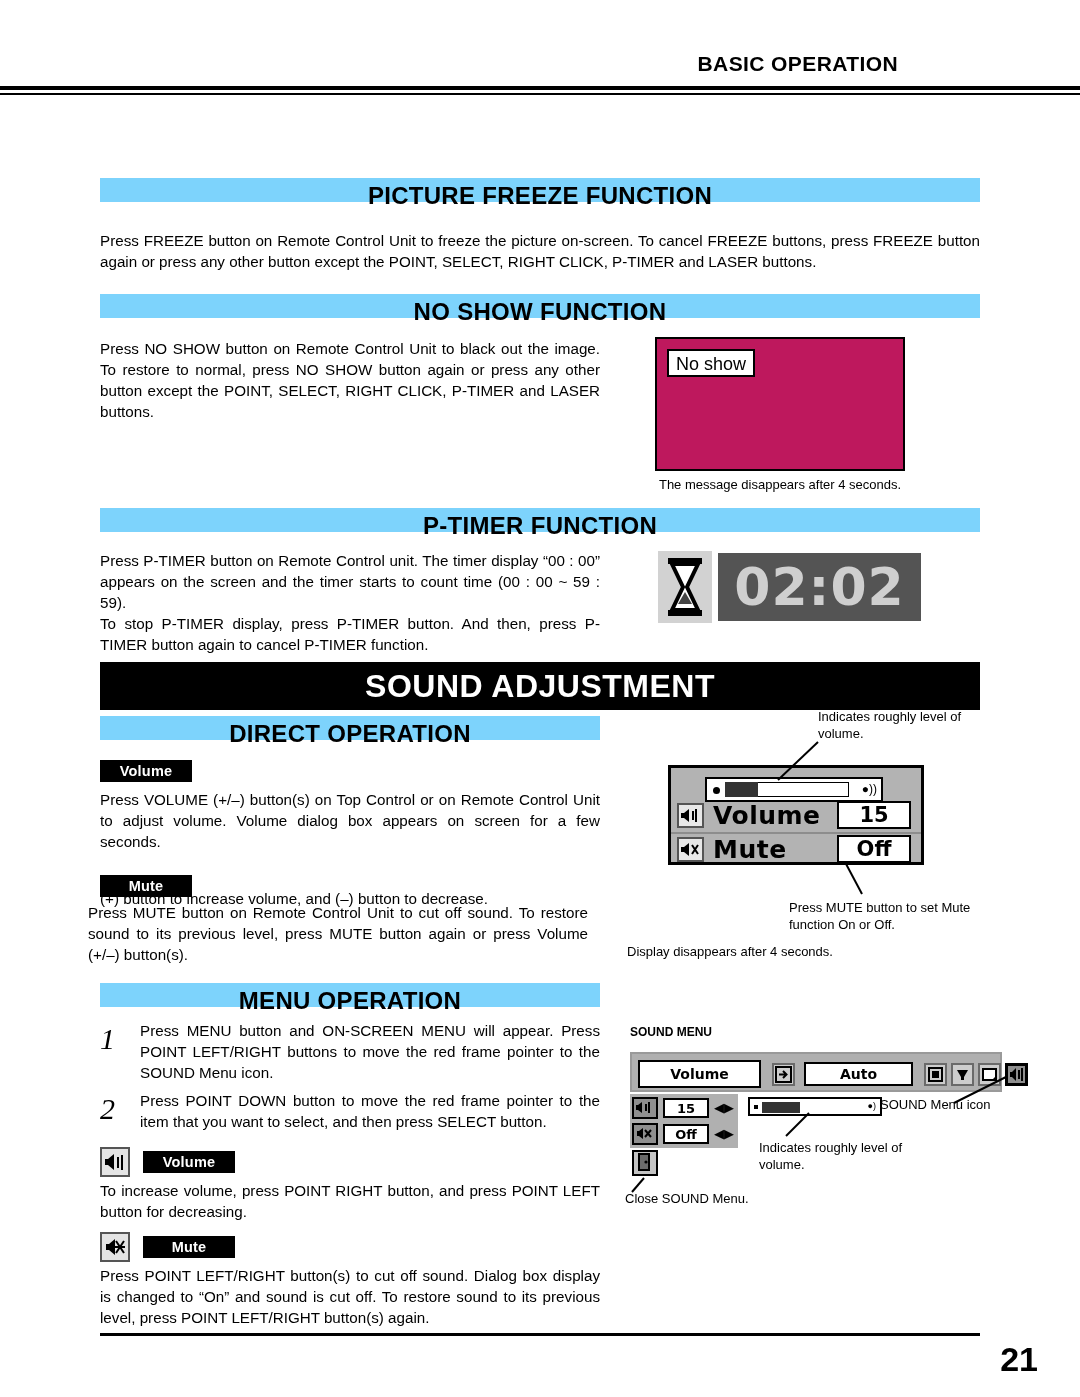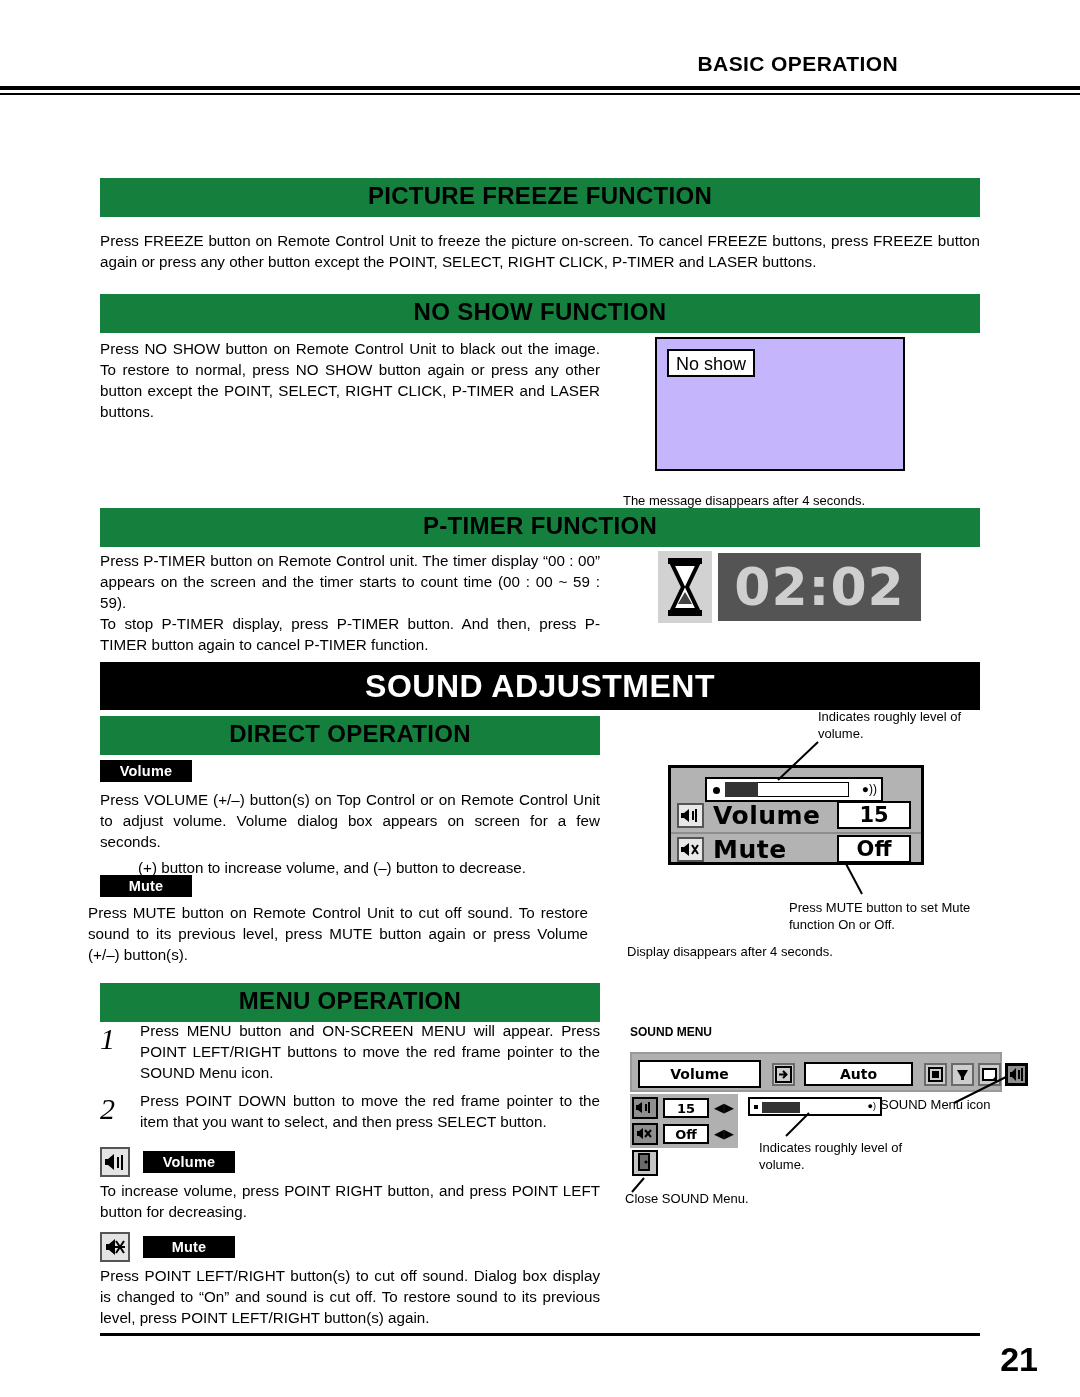--- a/index.html
+++ b/index.html
@@ -40,27 +40,27 @@
     left: 0; top: 93px;
     width: 1080px; height: 2px;
     background: #000;
   }
 
   
   .bar {
     position: absolute;
     left: 100px;
     width: 880px;
-    background: #15803d;
+    background: #7dd3fc;
     text-align: center;
     font-weight: bold;
     font-size: 24px;
     letter-spacing: 0.3px;
     line-height: 36px;
-    height: 39px;
+    height: 24px;
   }
   .bar.narrow {
     width: 500px;
   }
   .banner {
     position: absolute;
     left: 100px;
     width: 880px;
     height: 48px;
     background: #000000;
@@ -100,21 +100,21 @@
     font-size: 14.5px;
     height: 22px;
     line-height: 22px;
     text-align: center;
     letter-spacing: 0.2px;
   }
 
   
   .noshow-screen {
     position: absolute;
-    background: #c4b5fd;
+    background: #be185d;
     border: 2px solid #000;
     box-sizing: border-box;
   }
   .noshow-msg {
     position: absolute;
     background: #fff;
     border: 2px solid #000;
     box-sizing: border-box;
     font-size: 18px;
     line-height: 26px;
@@ -359,21 +359,21 @@
 
 <div class="bar" style="top:178px;">PICTURE FREEZE FUNCTION</div>
 <div class="body-text" style="left:100px; top:230px; width:880px;">Press FREEZE button on Remote Control Unit to freeze the picture on-screen. To cancel FREEZE buttons, press FREEZE button again or press any other button except the POINT, SELECT, RIGHT CLICK, P-TIMER and LASER buttons.</div>
 
 <div class="bar" style="top:294px;">NO SHOW FUNCTION</div>
 <div class="body-text" style="left:100px; top:338px; width:500px;">Press NO SHOW button on Remote Control Unit to black out the image. To restore to normal, press NO SHOW button again or press any other button except the POINT, SELECT, RIGHT CLICK, P-TIMER and LASER buttons.</div>
 
 <div class="noshow-screen" style="left:655px; top:337px; width:250px; height:134px;">
   <div class="noshow-msg" style="left:10px; top:10px; width:88px; height:28px;">No show</div>
 </div>
-<div class="caption center" style="left:584px; top:476px; width:320px;margin-top:16px;">The message disappears after 4 seconds.</div>
+<div class="caption center" style="left:620px; top:476px; width:320px;">The message disappears after 4 seconds.</div>
 
 <div class="bar" style="top:508px;">P-TIMER FUNCTION</div>
 <div class="body-text" style="left:100px; top:550px; width:500px;">Press P-TIMER button on Remote Control unit.  The timer display “00 : 00” appears on the screen and the timer starts to count time (00 : 00 ~ 59 : 59).</div>
 <div class="body-text" style="left:100px; top:613px; width:500px;">To stop P-TIMER display, press P-TIMER button.  And then, press P-TIMER button again to cancel P-TIMER function.</div>
 
 <div class="ptimer-wrap" style="left:658px; top:551px; width:278px; height:74px;">
   <div class="ptimer-glass">
     <svg width="54" height="72" viewBox="0 0 54 72">
       <rect x="10" y="7" width="34" height="6" fill="#000"></rect>
       <rect x="10" y="59" width="34" height="6" fill="#000"></rect>
@@ -383,21 +383,21 @@
   </div>
   <div class="ptimer-digits">02:02</div>
 </div>
 
 <div class="banner" style="top:662px;">SOUND ADJUSTMENT</div>
 
 <div class="bar narrow" style="top:716px;">DIRECT OPERATION</div>
 
 <div class="tag" style="left:100px; top:760px; width:92px;">Volume</div>
 <div class="body-text" style="left:100px; top:789px; width:500px;">Press VOLUME (+/–) button(s) on Top Control or on Remote Control Unit to adjust volume.  Volume dialog box appears on screen for a few seconds.</div>
-<div class="body-text nojust" style="left:100px; top:857px; width:500px;margin-left:38px;">(+) button to increase volume, and (–) button to decrease.</div>
+<div class="body-text nojust" style="left:100px; top:888px; width:500px;">(+) button to increase volume, and (–) button to decrease.</div>
 
 <div class="tag" style="left:100px; top:875px; width:92px;">Mute</div>
 <div class="body-text" style="left:88px; top:902px; width:500px;">Press MUTE button on Remote Control Unit to cut off sound.  To restore sound to its previous level, press MUTE button again or press Volume (+/–) button(s).</div>
 
 <div class="caption" style="left:818px; top:708px; width:180px;">Indicates roughly level of volume.</div>
 
 <div class="osd" style="left:668px; top:765px; width:256px; height:100px;">
   <div class="osd-slider-row">
     <div class="osd-slider-dot"></div>
     <div class="osd-slider-track"></div>

